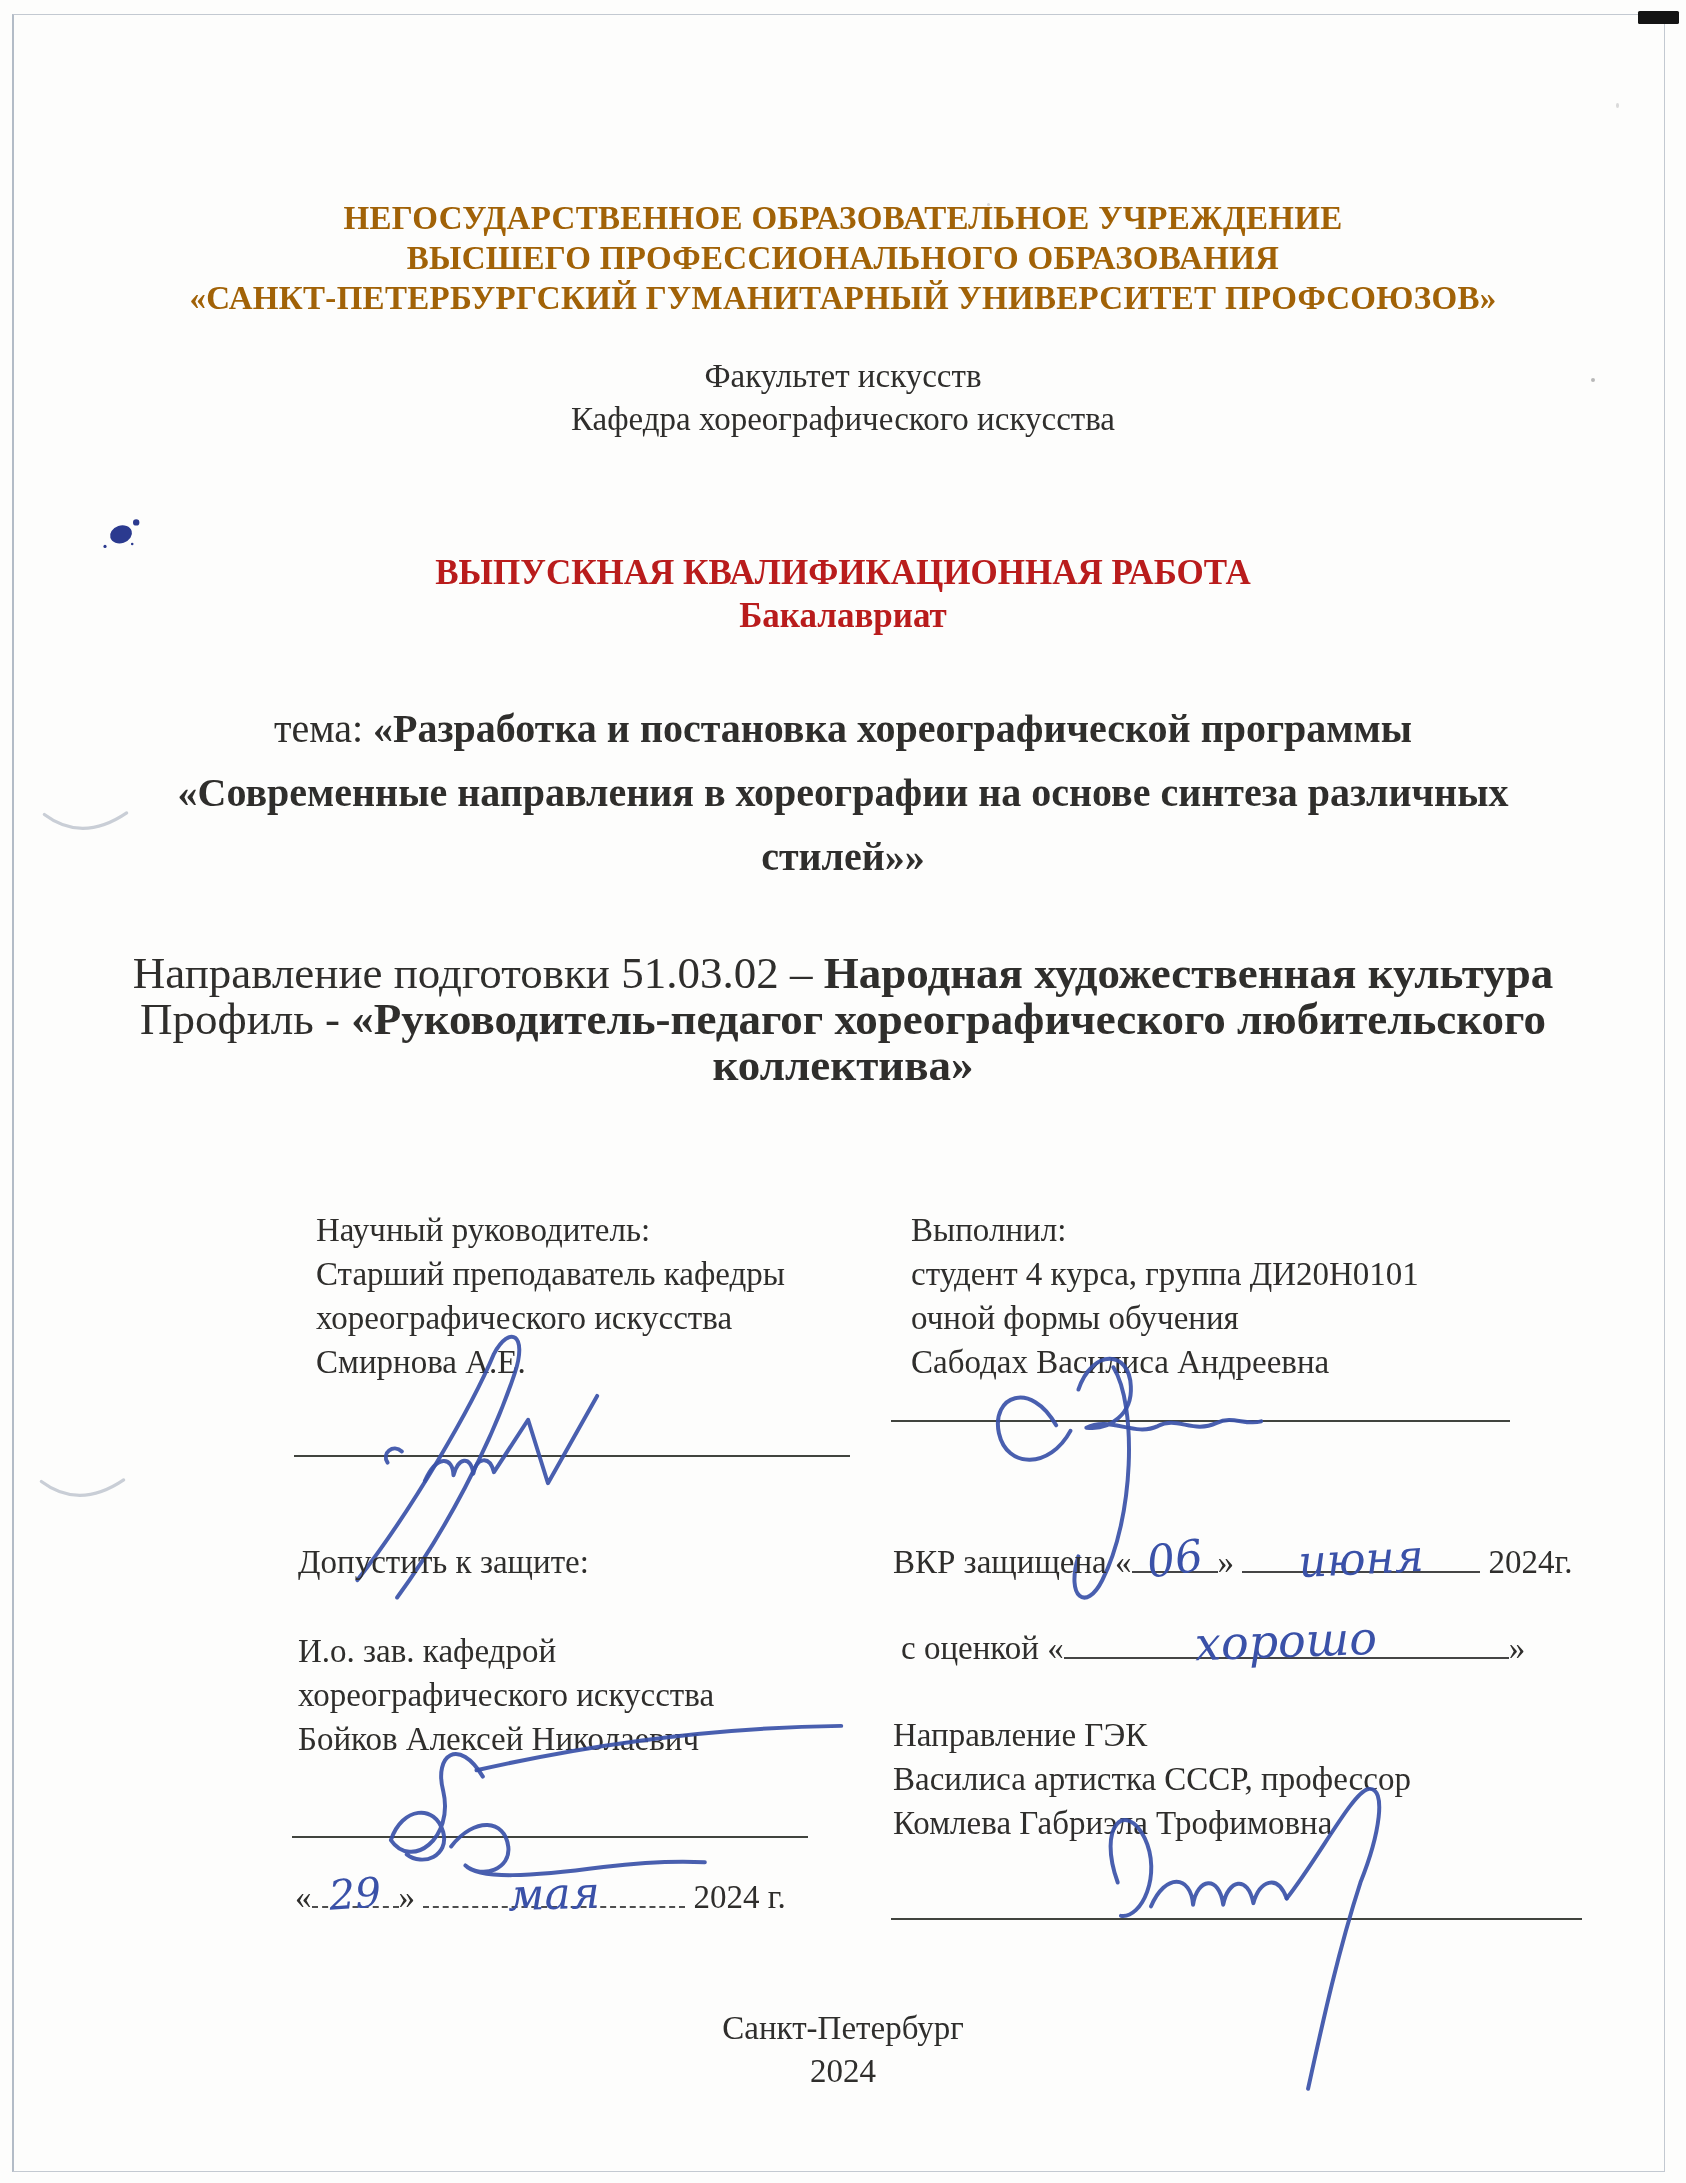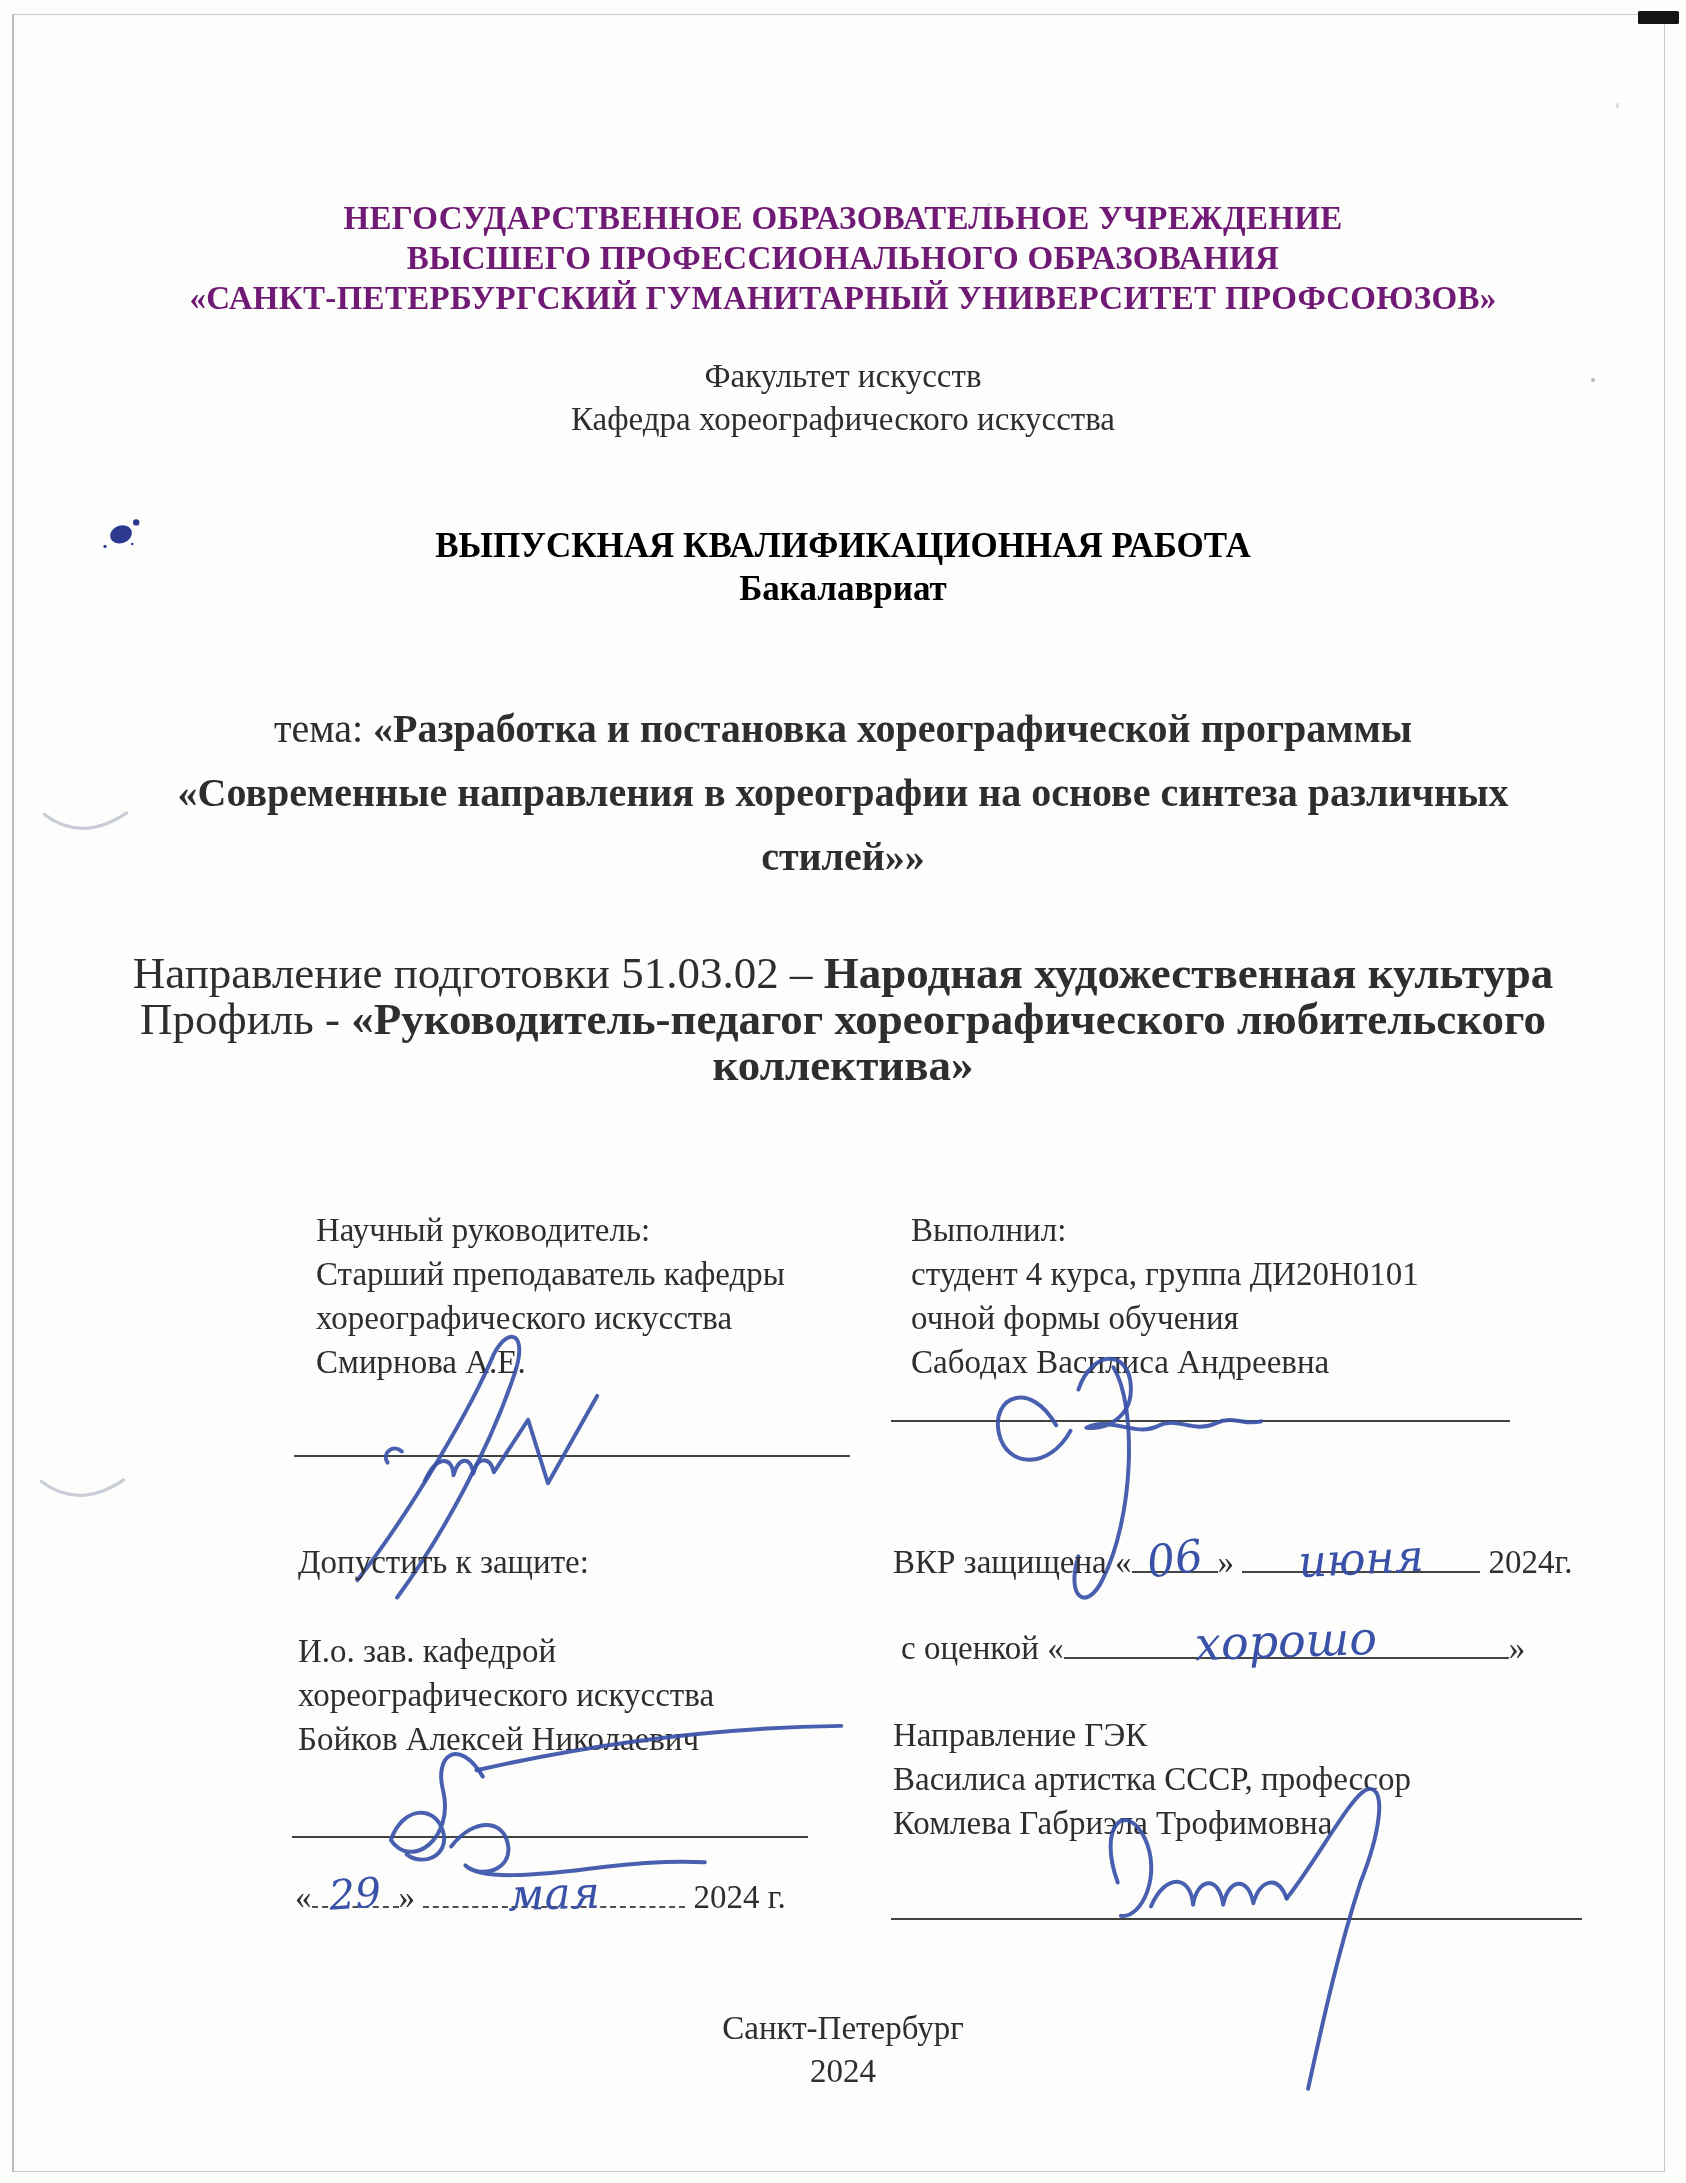--- a/index.html
+++ b/index.html
@@ -16,23 +16,23 @@
   .b{font-weight:bold;}
   
   .scan-border{
     position:absolute;left:12px;top:13.5px;width:1650px;height:2156px;
     border:1.6px solid #c3c9d1;border-left:2.4px solid #b3bcc7;
     pointer-events:none;
   }
   .corner-bar{position:absolute;left:1638px;top:11px;width:41px;height:12.7px;background:#141414;border-radius:1.6px;}
   .speck{position:absolute;background:#8a8a8a;border-radius:50%;}
   
-  .header{top:198px;font-size:33px;line-height:40px;font-weight:bold;letter-spacing:0.3px;color:#701a75;}
+  .header{top:198px;font-size:33px;line-height:40px;font-weight:bold;letter-spacing:0.3px;color:#a16207;}
   .faculty{top:355px;font-size:33px;line-height:43px;}
-  .worktype{top:524px;font-size:35px;line-height:43px;font-weight:bold;color:#000000;}
+  .worktype{top:551px;font-size:35px;line-height:43px;font-weight:bold;color:#b91c1c;}
   .theme{top:697px;font-size:40px;line-height:64px;}
   .direction{top:950px;font-size:45px;line-height:46px;}
   .block{font-size:33px;line-height:44px;}
   .colL{left:298px;}
   .colR{left:893px;}
   .t1522{top:1208px;margin-left:18px;}
   .t1940{top:1540px;}
   .t2048{top:1626px;}
   .t2052{top:1629px;}
   .t2158{top:1713px;}

